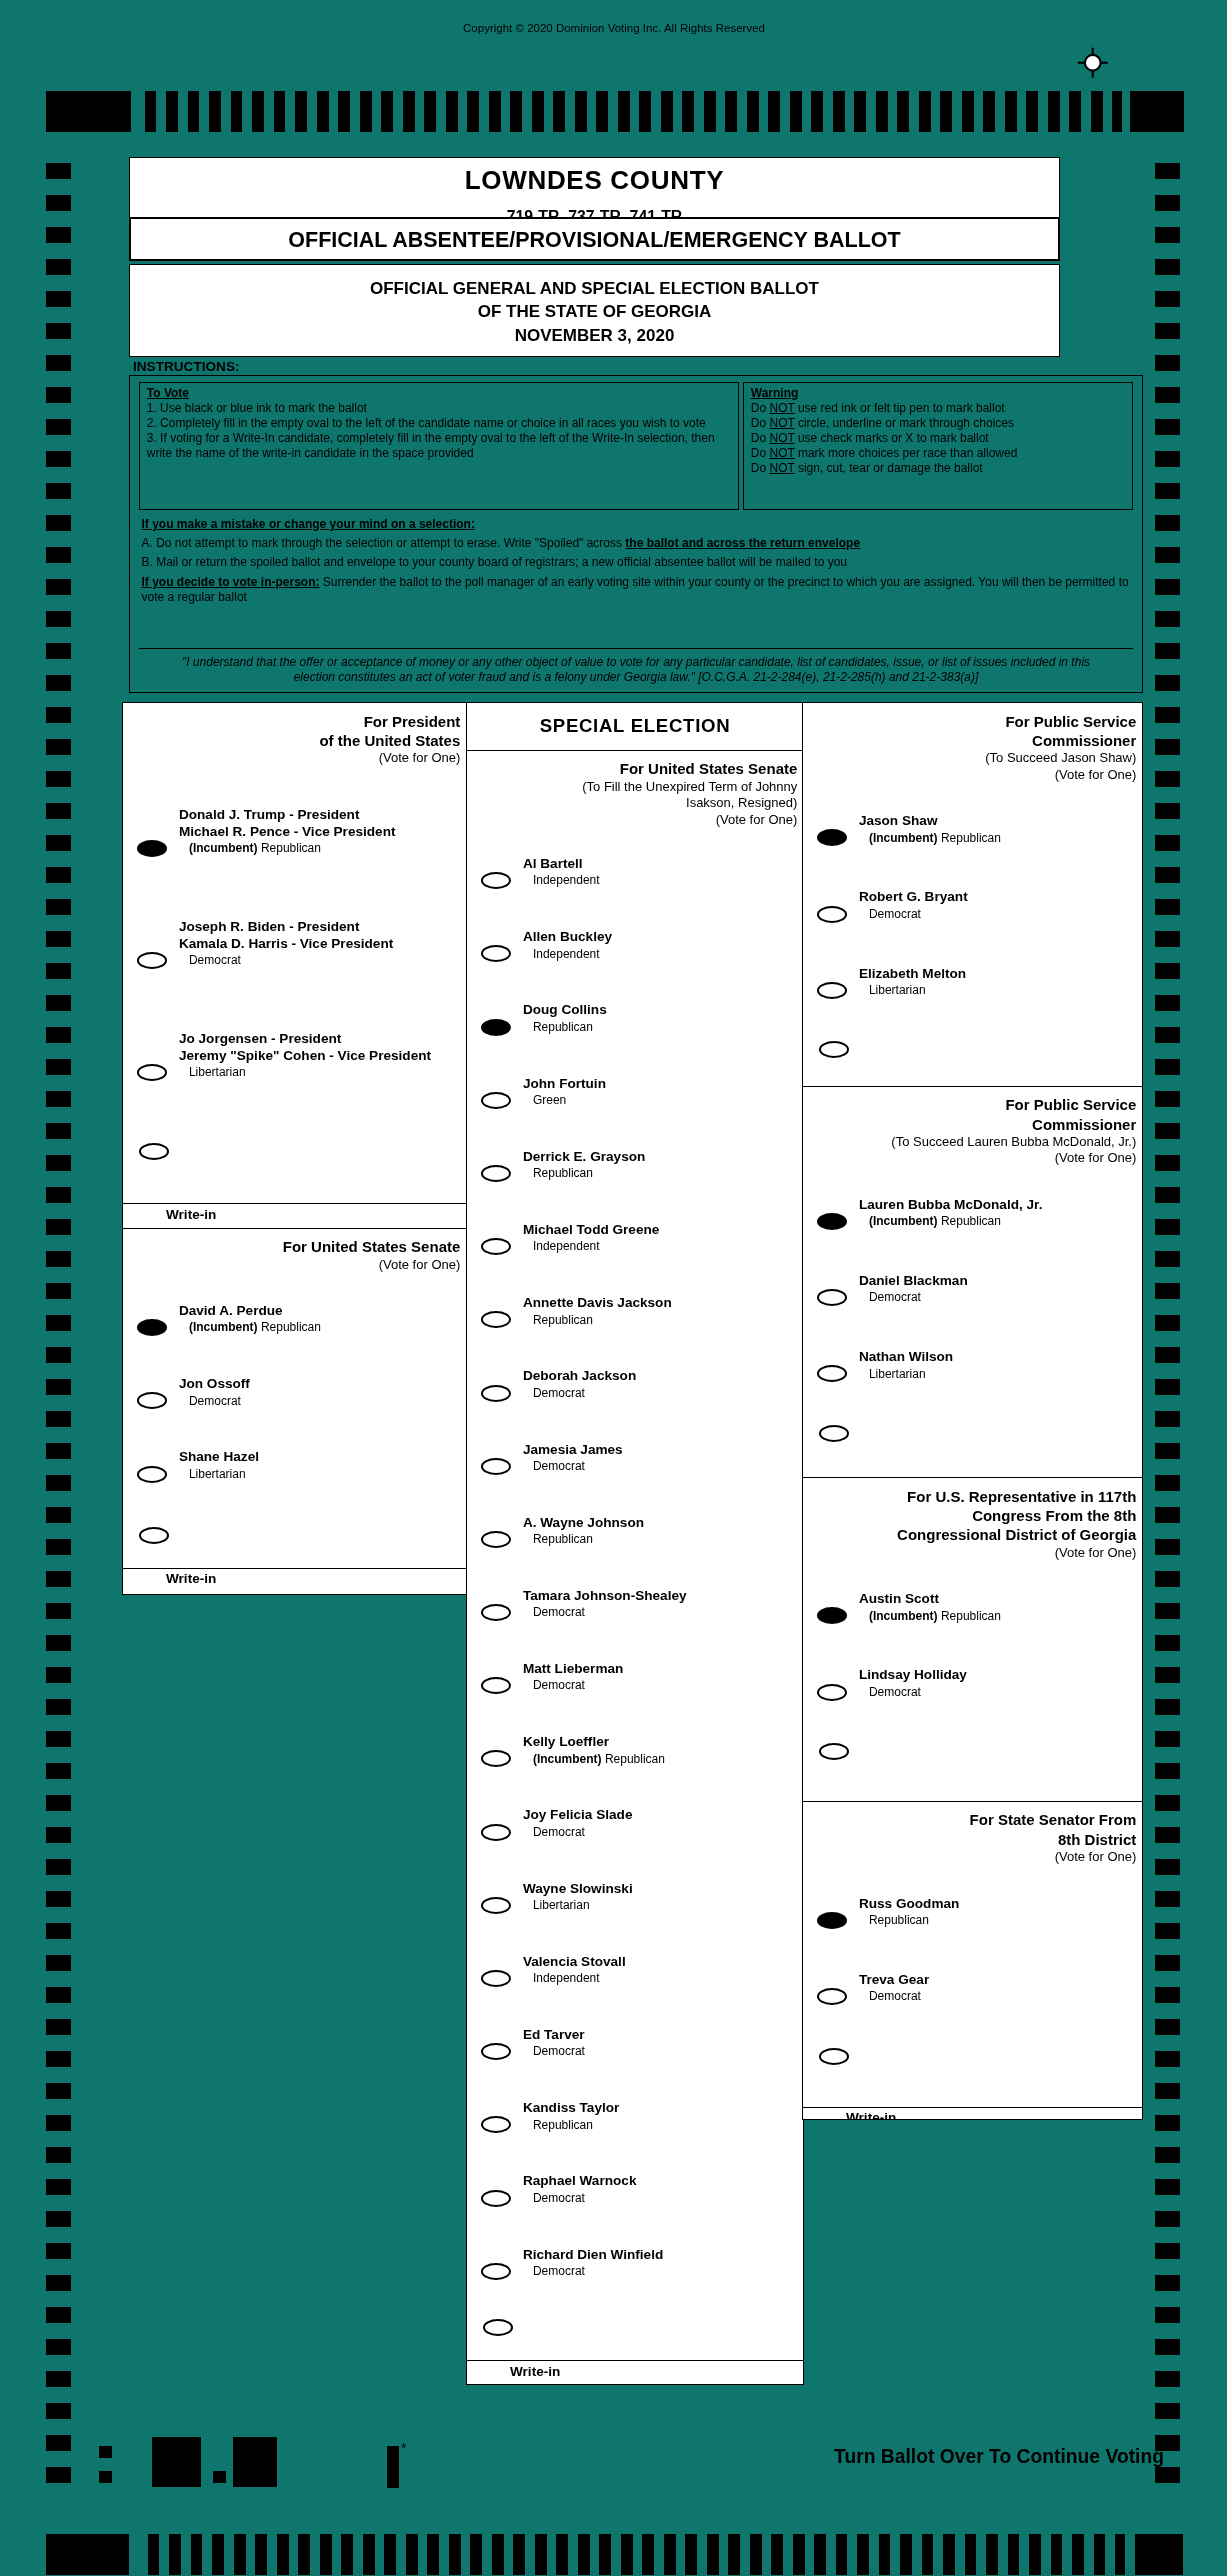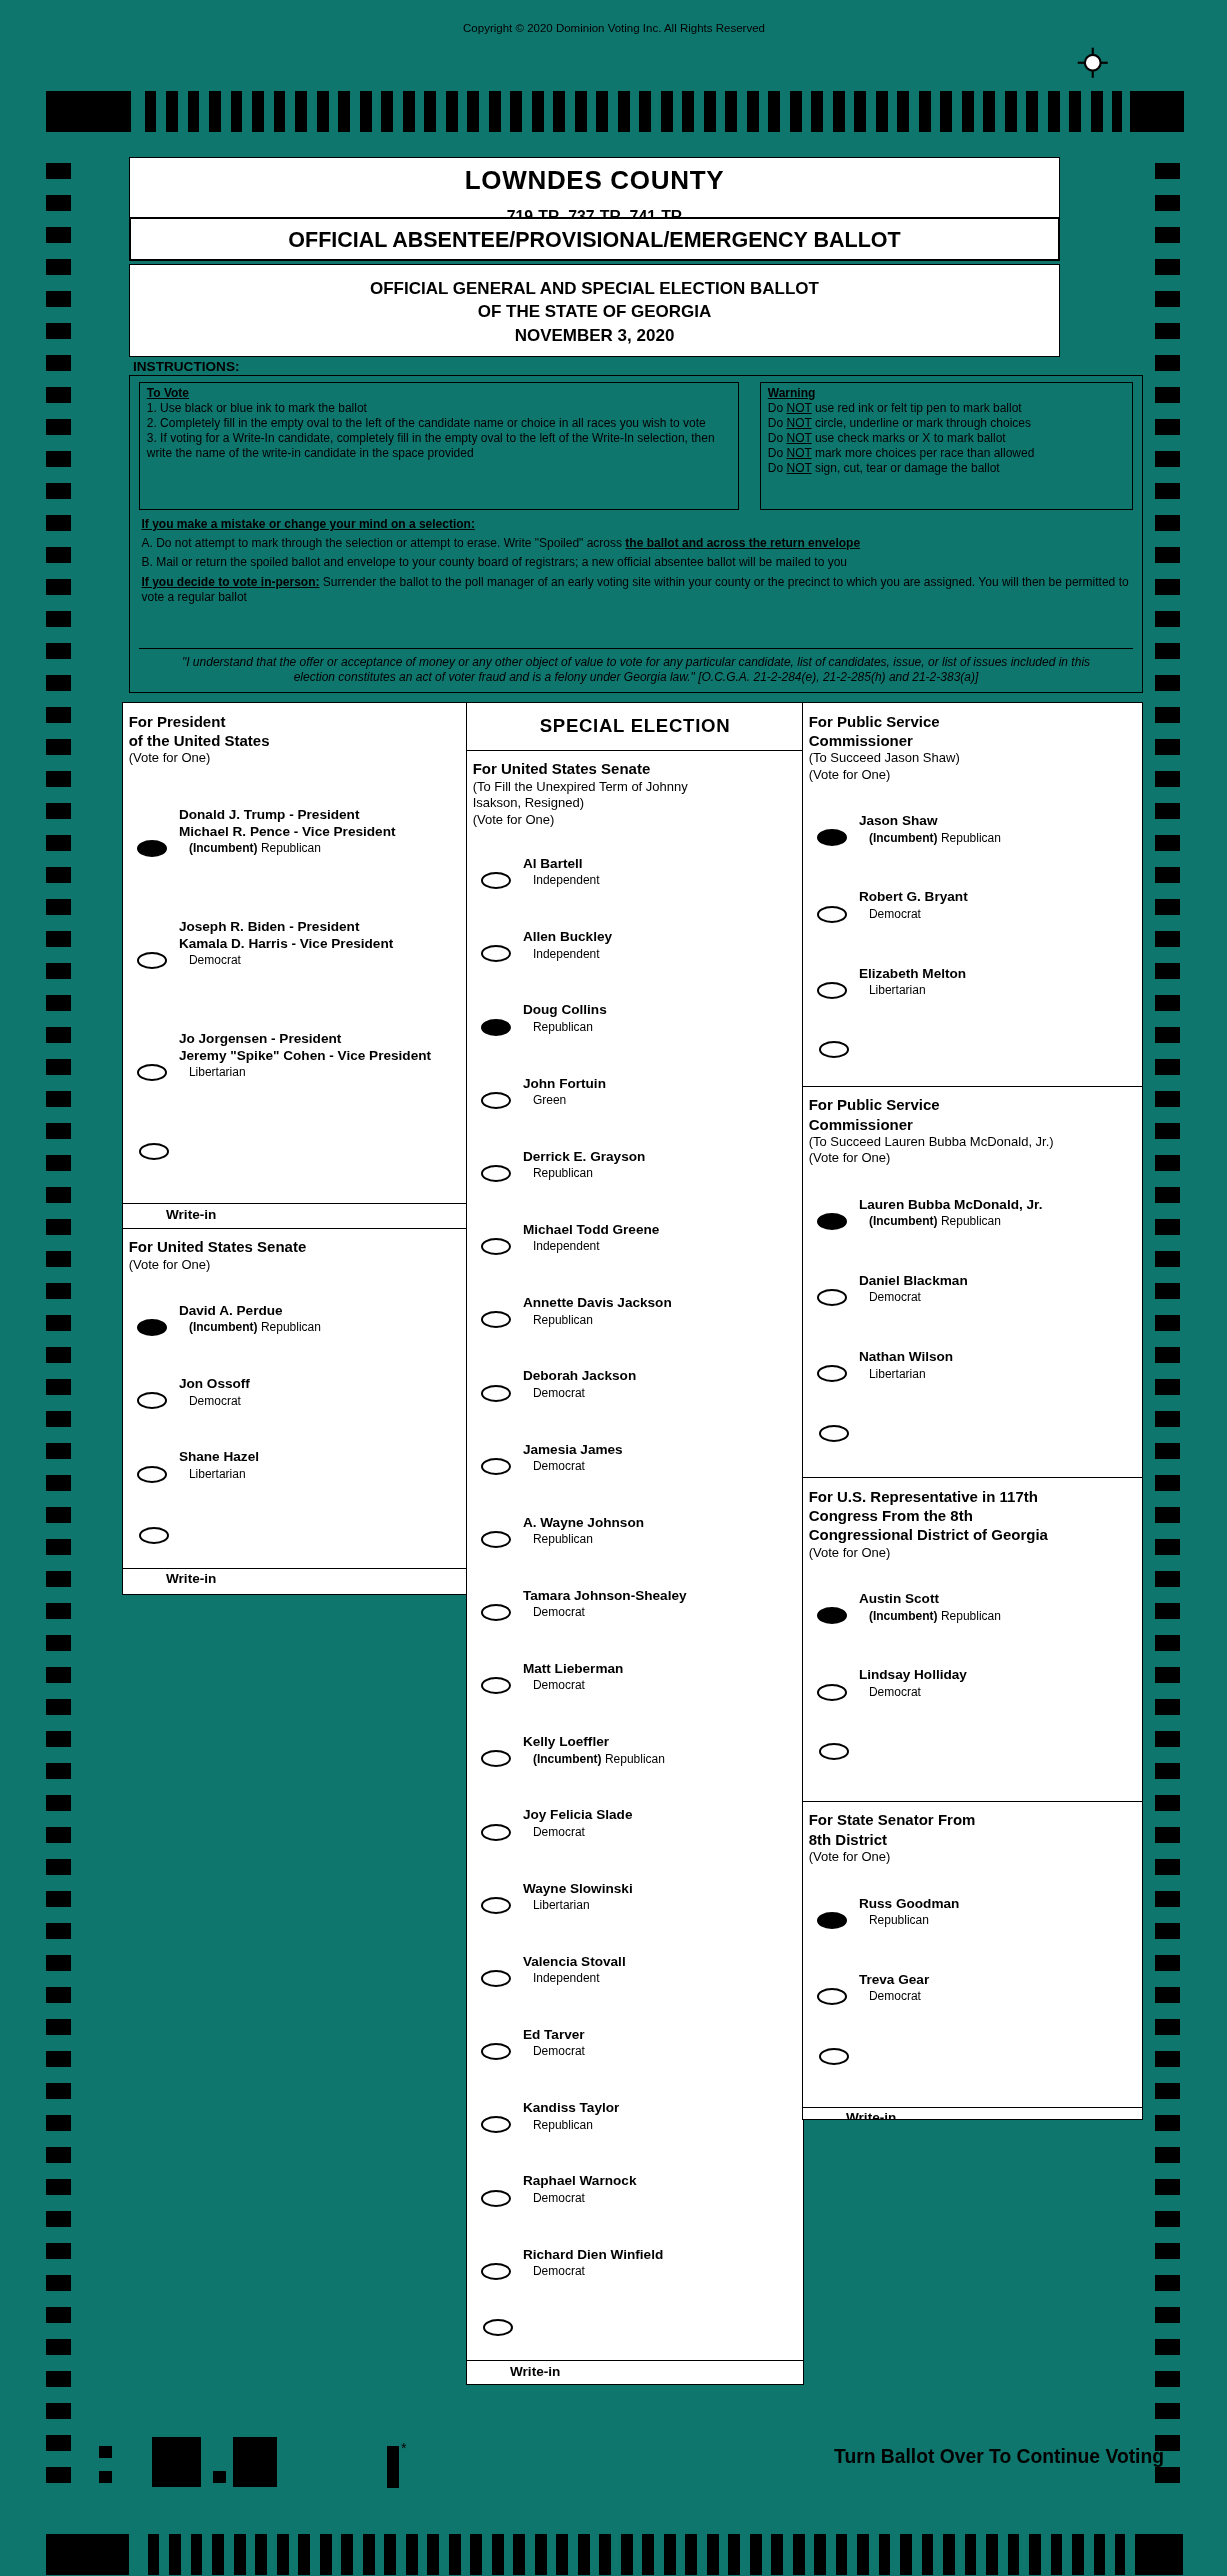--- a/index.html
+++ b/index.html
@@ -28,21 +28,21 @@
   #boxA .precincts{font-size:15.8px;font-weight:bold;margin-top:12px}
   #boxB{top:217px;height:44px;border-width:2.1px}
   #boxB .ballot-title{font-size:21.5px;font-weight:bold;line-height:42px}
   #boxC{top:264px;height:93px;padding-top:11.5px}
   #boxC div{font-size:17px;font-weight:bold;line-height:23.6px}
 
   
   .inst-label{position:absolute;left:133px;top:359px;font-size:13.6px;font-weight:bold}
   .inst-outer{position:absolute;left:129px;top:375px;width:1014px;height:318px;border:1.4px solid #000;
               display:flex;flex-direction:column;padding:5.7px 8.6px 5.7px 8.6px;font-size:12px;line-height:15px}
-  .inst-row{display:flex;gap:21px}
+  .inst-row{display:flex;gap:4px}
   .tovote-box{width:600px;border:1.4px solid #000;padding:2.9px 7.2px;min-height:128px}
   .warning-box{flex:1;border:1.4px solid #000;padding:2.9px 7.2px;min-height:128px}
   .box-title{font-weight:bold;text-decoration:underline}
   .inst-item{margin-top:0}
   .inst-par{margin-top:4.3px;padding:0 2.9px}
   .mistake-title{margin-top:7.2px;padding:0 2.9px;font-weight:bold;text-decoration:underline}
   .bt{font-weight:bold;text-decoration:underline}
   .ub{font-weight:bold;text-decoration:underline}
   .felony{margin-top:auto;border-top:1.4px solid #000;padding:5.7px 24px 1.4px 24px;
           font-style:italic;text-align:center;font-size:12px;line-height:15px}
@@ -58,21 +58,21 @@
   .race + .race{margin-top:-1.4px}
   .special-header + .race{margin-top:-1.4px}
   .race-1-0{height:527px}
   .race-1-1{height:367px}
   .race-2-0{height:1635px}
   .race-3-0{height:385px}
   .race-3-1{height:393px}
   .race-3-2{height:325px}
   .race-3-3{height:319px}
 
-  .race-head{padding:8.6px 5.7px 0 5.7px;text-align:left;margin-bottom:29px}
+  .race-head{padding:8.6px 5.7px 0 5.7px;text-align:right;margin-bottom:29px}
   .race-1-0 .race-head{margin-bottom:39px}
   .race-2-0 .race-head{margin-bottom:27px}
   .race-title{font-weight:bold;font-size:15px;line-height:19.3px}
   .race-sub{font-size:13px;line-height:16.5px}
 
   .cands{padding-left:13px;padding-right:4.3px}
   .cand{display:flex;align-items:flex-end;margin-bottom:39px}
   .race-1-0 .cand{margin-bottom:61px}
   #col3 .cand{margin-bottom:42px}
   .oval{flex:0 0 auto;width:30px;height:17px;border:2.1px solid #000;border-radius:50%;

